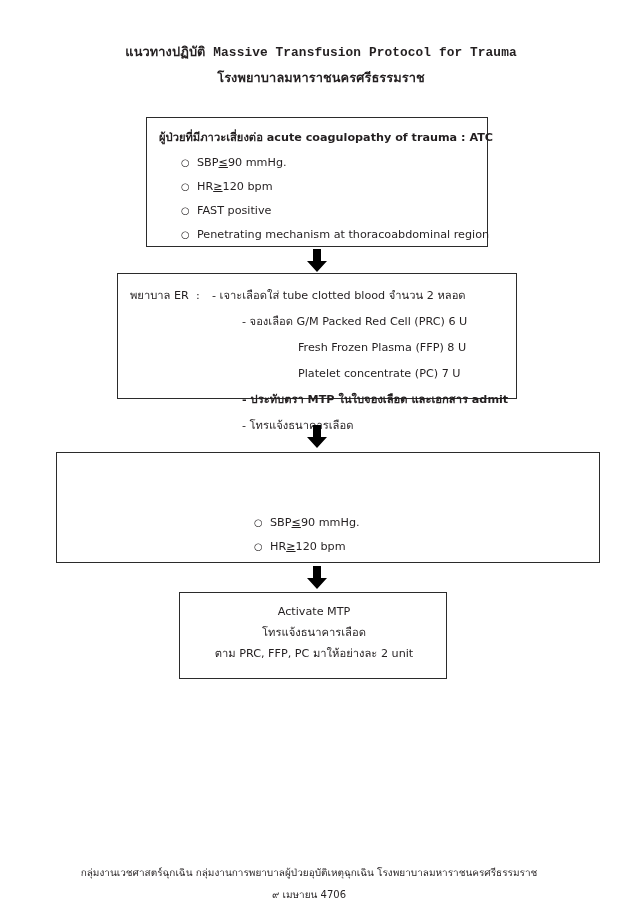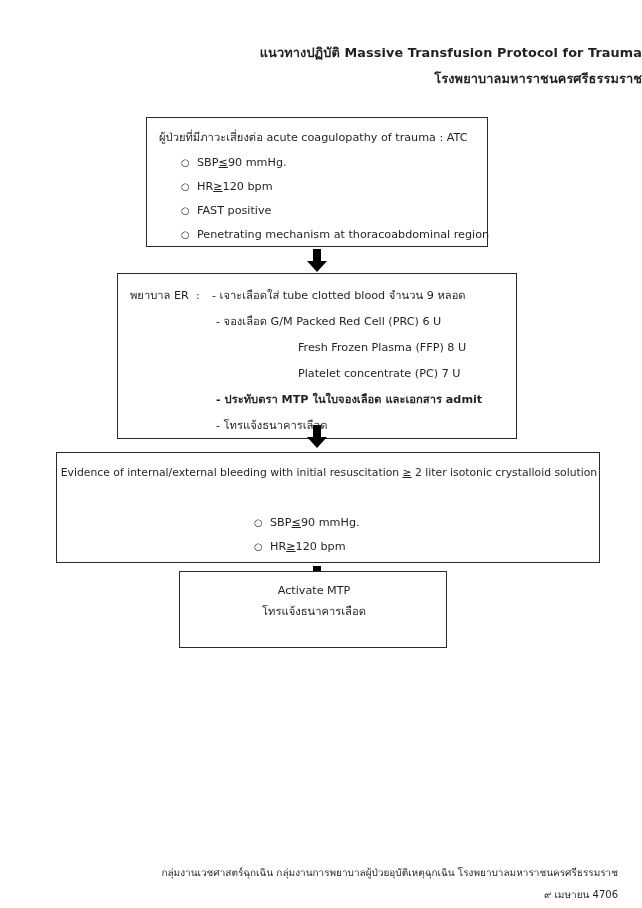--- a/index.html
+++ b/index.html
@@ -19,56 +19,58 @@
     position: absolute;
     inset: 0;
   }
 
   
   .title-block {
     position: absolute;
     left: 0;
     top: 40px;
     width: 642px;
-    text-align: right;
+    text-align: center;
+    font-family: Liberation Mono, monospace;
   }
   .title-line {
     font-size: 12.8px;
     font-weight: bold;
     letter-spacing: 0.1px;
     line-height: 26px;
     white-space: nowrap;
   }
 
   
   .box {
     position: absolute;
     border: 1.2px solid #2b2b2b;
     background: #ffffff;
     box-sizing: border-box;
   }
   .box-1 { left: 146px; top: 117px;  width: 342px; height: 130px; }
-  .box-2 { left: 117px; top: 273px;  width: 400px; height: 166px; padding-left: 40px; }
+  .box-2 { left: 117px; top: 273px;  width: 400px; height: 126px; padding-left: 40px; }
   .box-3 { left: 56px;  top: 452px;  width: 544px; height: 111px; }
-  .box-4 { left: 179px; top: 571px;  width: 268px; height: 77px;  }
+  .box-4 { left: 179px; top: 592px;  width: 268px; height: 87px;  }
 
   
   .t {
     font-size: 11.2px;
     line-height: 24px;
     white-space: nowrap;
   }
   .t.small { font-size: 10.8px; }
   .bold { font-weight: bold; }
 
   
   .b1-head {
     position: absolute;
     left: 12px;
     top: 8px;
+    font-weight: bold;
   }
   .b1-list {
     position: absolute;
     left: 34px;
     top: 33px;
   }
   .b1-list .row {
     display: flex;
     align-items: baseline;
     line-height: 24px;
@@ -89,21 +91,21 @@
     position: absolute;
     left: 12px;
     top: 9px;
   }
   .b2-row {
     display: flex;
     line-height: 26px;
   }
   .b2-label { width: 66px; }
   .b2-colon { width: 16px; }
-  .b2-ind1 { margin-left: 86px; }
+  .b2-ind1 { margin-left: 112px; }
   .b2-ind2 { margin-left: 168px; }
 
   
   .b3-line1 {
     position: absolute;
     left: 0;
     top: 8px;
     width: 544px;
     text-align: center;
   }
@@ -158,20 +160,21 @@
     top: 862px;
     width: 642px;
     padding-right: 24px;
     box-sizing: border-box;
     text-align: right;
   }
   .footer .fline {
     font-size: 10px;
     line-height: 22px;
     white-space: nowrap;
+    text-align: center;
   }
 </style>
 </head>
 <body>
 
 <div class="page">
 
   <div class="title-block">
     <div class="title-line">แนวทางปฏิบัติ Massive Transfusion Protocol for Trauma</div>
     <div class="title-line">โรงพยาบาลมหาราชนครศรีธรรมราช</div>
@@ -207,21 +210,21 @@
     <svg width="26" height="24" viewBox="0 0 26 24">
       <polygon points="9,0 17,0 17,12 23,12 13,23 3,12 9,12" fill="#000000"></polygon>
     </svg>
   </div>
 
   <div class="box box-2">
     <div class="b2-wrap">
       <div class="b2-row t">
         <span class="b2-label">พยาบาล ER</span>
         <span class="b2-colon">:</span>
-        <span>- เจาะเลือดใส่ tube clotted blood จำนวน 9 หลอด</span>
+        <span>- เจาะเลือดใส่ tube clotted blood จำนวน 2 หลอด</span>
       </div>
       <div class="b2-row t">
         <span class="b2-ind1">- จองเลือด G/M Packed Red Cell (PRC) 6 U</span>
       </div>
       <div class="b2-row t">
         <span class="b2-ind2">Fresh Frozen Plasma (FFP) 8 U</span>
       </div>
       <div class="b2-row t">
         <span class="b2-ind2">Platelet concentrate (PC) 7 U</span>
       </div>
@@ -234,23 +237,20 @@
     </div>
   </div>
 
   <div class="arrow arrow-2">
     <svg width="26" height="24" viewBox="0 0 26 24">
       <polygon points="9,0 17,0 17,12 23,12 13,23 3,12 9,12" fill="#000000"></polygon>
     </svg>
   </div>
 
   <div class="box box-3">
-    <div class="t small b3-line1">
-      <span>Evidence of internal/external bleeding with initial resuscitation </span><span class="ge">≥</span><span> 2 liter isotonic crystalloid solution</span>
-    </div>
     <div class="b3-list">
       <div class="row t">
         <span class="inner">
           <span class="bullet">○</span>
           <span>SBP </span>
             <span class="le">≤</span>
             <span> 90 mmHg.</span>
         </span>
       </div>
       <div class="row t">
@@ -267,20 +267,21 @@
   <div class="arrow arrow-3">
     <svg width="26" height="24" viewBox="0 0 26 24">
       <polygon points="9,0 17,0 17,12 23,12 13,23 3,12 9,12" fill="#000000"></polygon>
     </svg>
   </div>
 
   <div class="box box-4">
     <div class="b4-wrap">
       <div class="t">Activate MTP</div>
       <div class="t">โทรแจ้งธนาคารเลือด</div>
+      <div class="t">ตาม PRC, FFP, PC มาให้อย่างละ 2 unit</div>
     </div>
   </div>
 
   <div class="footer">
     <div class="fline">กลุ่มงานเวชศาสตร์ฉุกเฉิน กลุ่มงานการพยาบาลผู้ป่วยอุบัติเหตุฉุกเฉิน โรงพยาบาลมหาราชนครศรีธรรมราช</div>
     <div class="fline">๙ เมษายน 4706</div>
   </div>
 
 </div>
 

